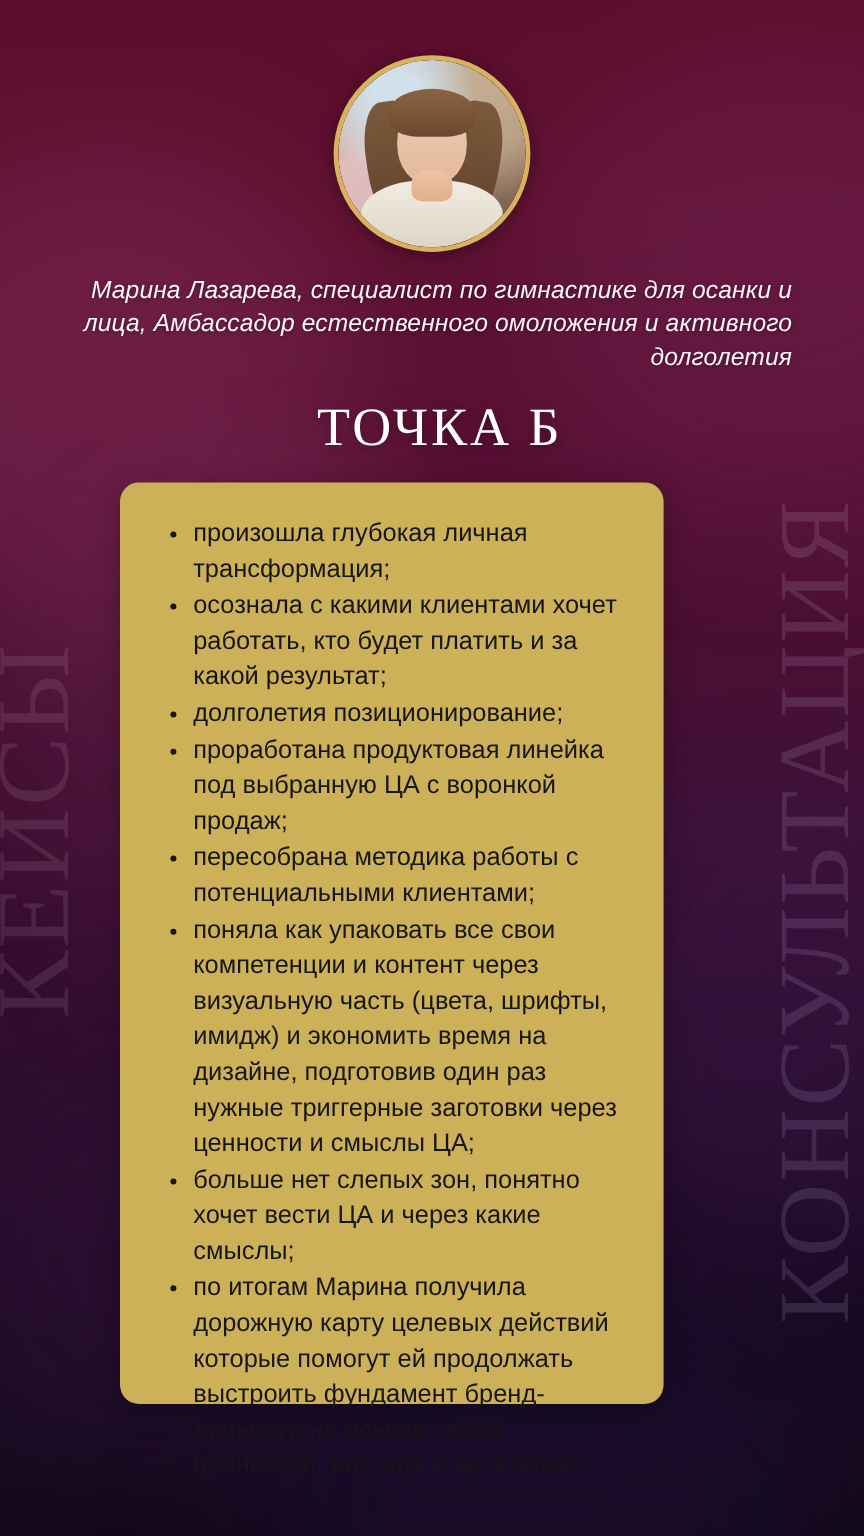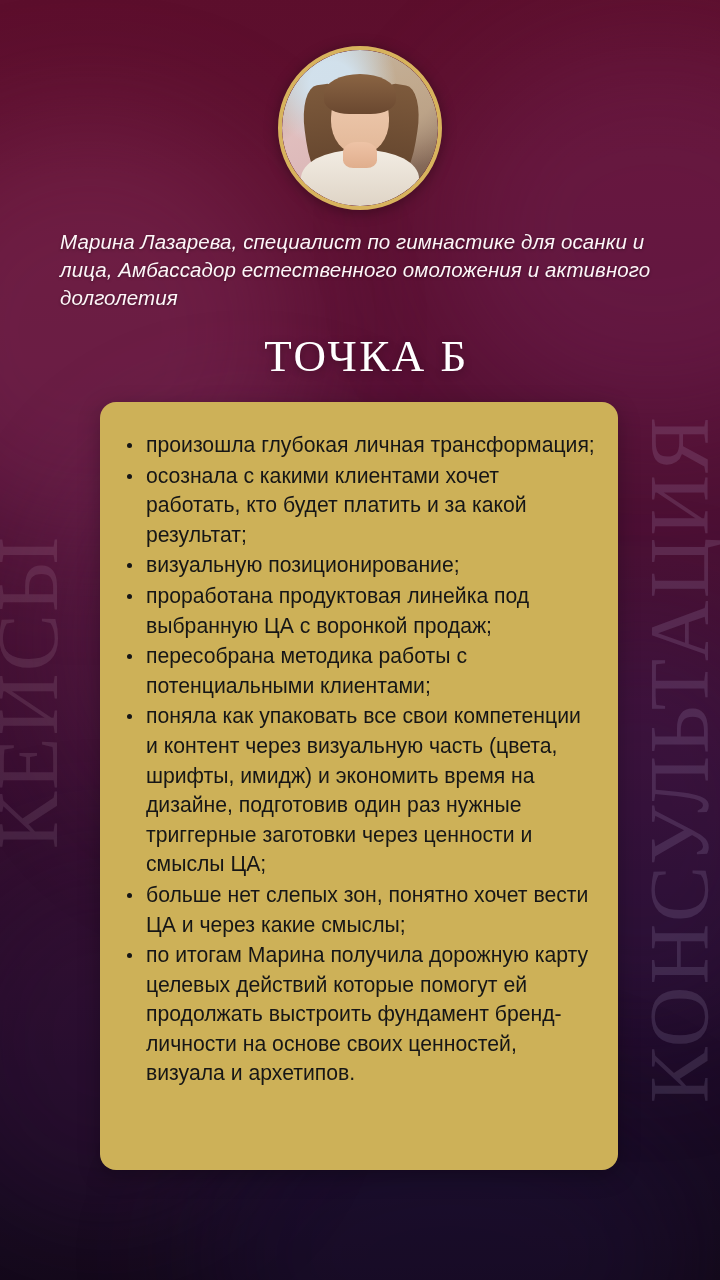--- a/index.html
+++ b/index.html
@@ -132,21 +132,21 @@
     background: linear-gradient(180deg, #eec3a6, #e0ae8d);
     border-radius: 40% 40% 30% 30%;
   }
 
   
   .caption {
     position: absolute;
     left: 60px;
     right: 60px;
     top: 228px;
-    text-align: left;
+    text-align: right;
     color: #fdf6f8;
     font-style: italic;
     font-size: 20.5px;
     line-height: 28px;
     letter-spacing: .1px;
     text-shadow: 0 1px 3px rgba(0,0,0,.35);
   }
 
   
   .title {
@@ -162,27 +162,27 @@
     letter-spacing: 2.5px;
     text-shadow: 0 2px 8px rgba(0,0,0,.3);
     padding-left: 13px;
   }
 
   
   .card {
     position: absolute;
     left: 100px;
     top: 402px;
-    width: 518px;
+    width: 453px;
     height: 768px;
     box-sizing: border-box;
     background: #cdb158;
     border-radius: 16px;
     box-shadow: 0 6px 22px rgba(0,0,0,.28);
-    padding: 28px 22px 20px 22px;
+    padding: 28px 22px 20px 37px;
   }
 
   .bullets {
     list-style: none;
     margin: 0;
     padding: 0;
     color: #161616;
     font-size: 21.2px;
     line-height: 29.6px;
   }
@@ -242,21 +242,21 @@
   </div>
 
   <div class="caption">Марина Лазарева, специалист по гимнастике для осанки и лица, Амбассадор естественного омоложения и активного долголетия</div>
 
   <div class="title">ТОЧКА Б</div>
 
   <div class="card">
     <ul class="bullets">
       <li>произошла глубокая личная трансформация;</li>
       <li>осознала с какими клиентами хочет работать, кто будет платить и за какой результат;</li>
-      <li>визуальную позиционирование;</li>
+      <li>долголетия позиционирование;</li>
       <li>проработана продуктовая линейка под выбранную ЦА с воронкой продаж;</li>
       <li>пересобрана методика работы с потенциальными клиентами;</li>
       <li>поняла как упаковать все свои компетенции и контент через визуальную часть (цвета, шрифты, имидж) и экономить время на дизайне, подготовив один раз нужные триггерные заготовки через ценности и смыслы ЦА;</li>
       <li>больше нет слепых зон, понятно хочет вести ЦА и через какие смыслы;</li>
       <li>по итогам Марина получила дорожную карту целевых действий которые помогут ей продолжать выстроить фундамент бренд-личности на основе своих ценностей, визуала и архетипов.</li>
     </ul>
   </div>
 
 
 </div>

